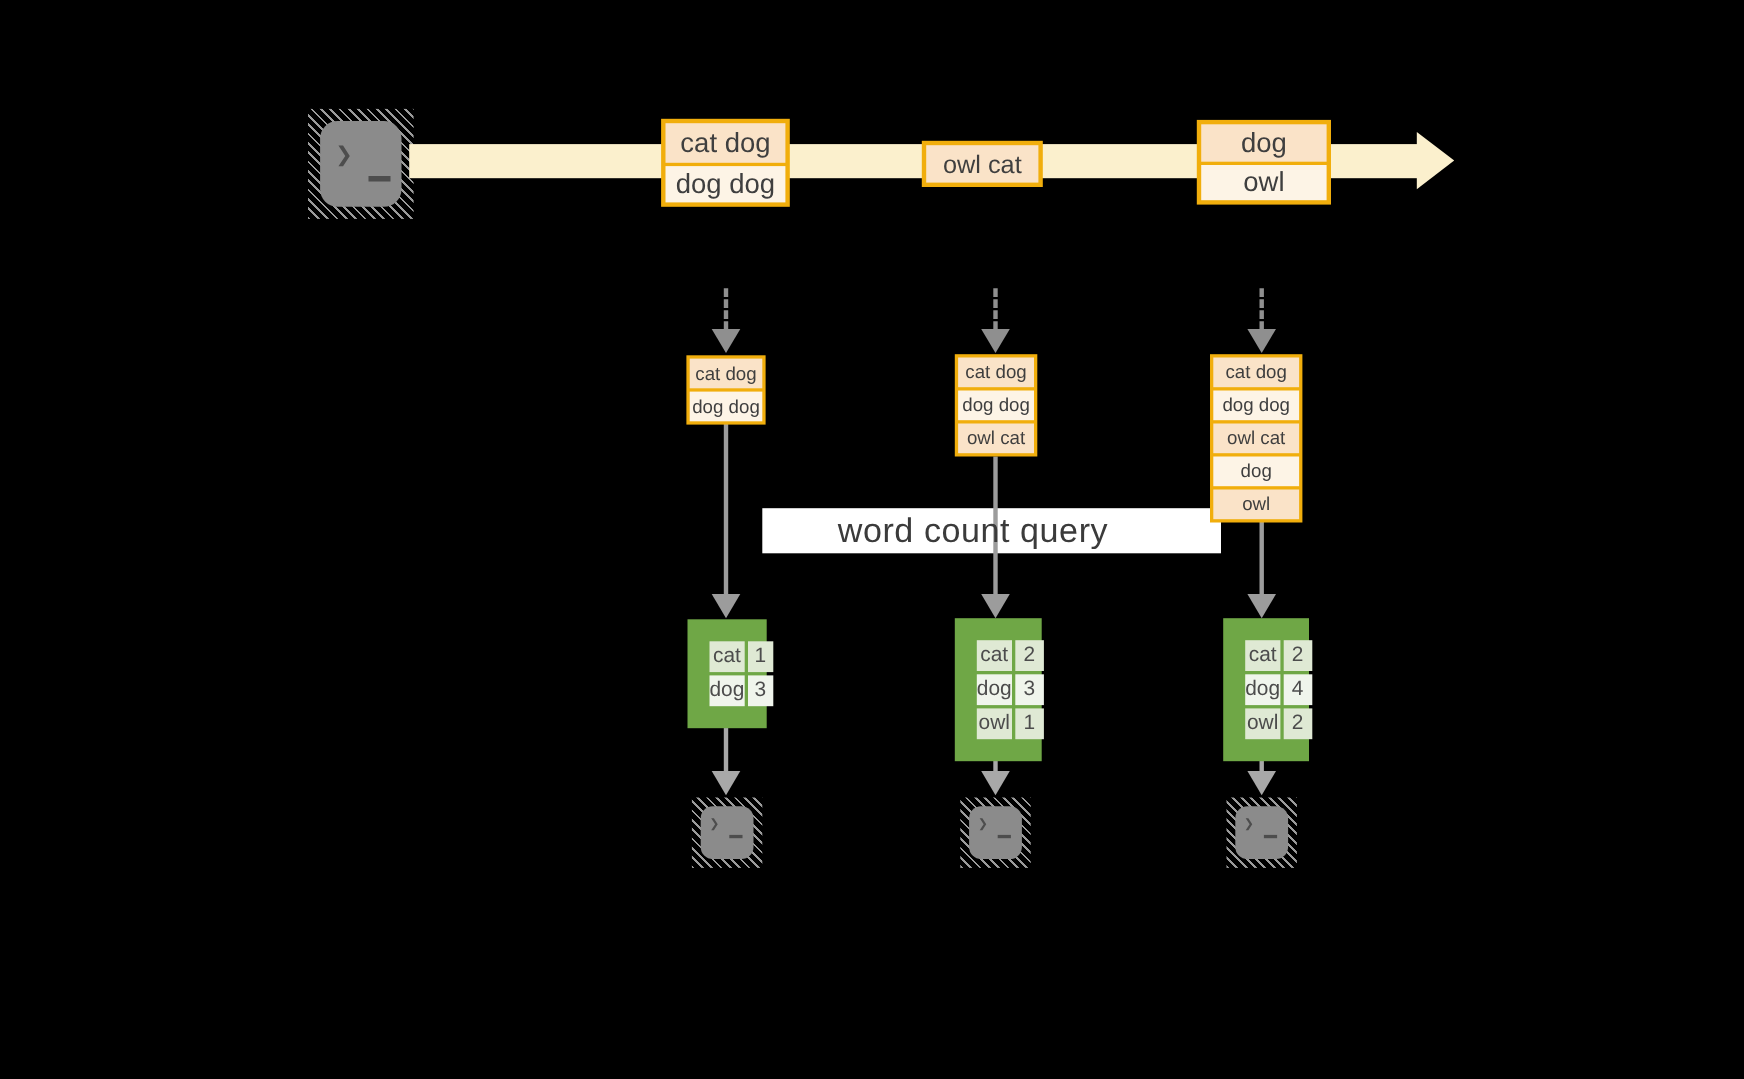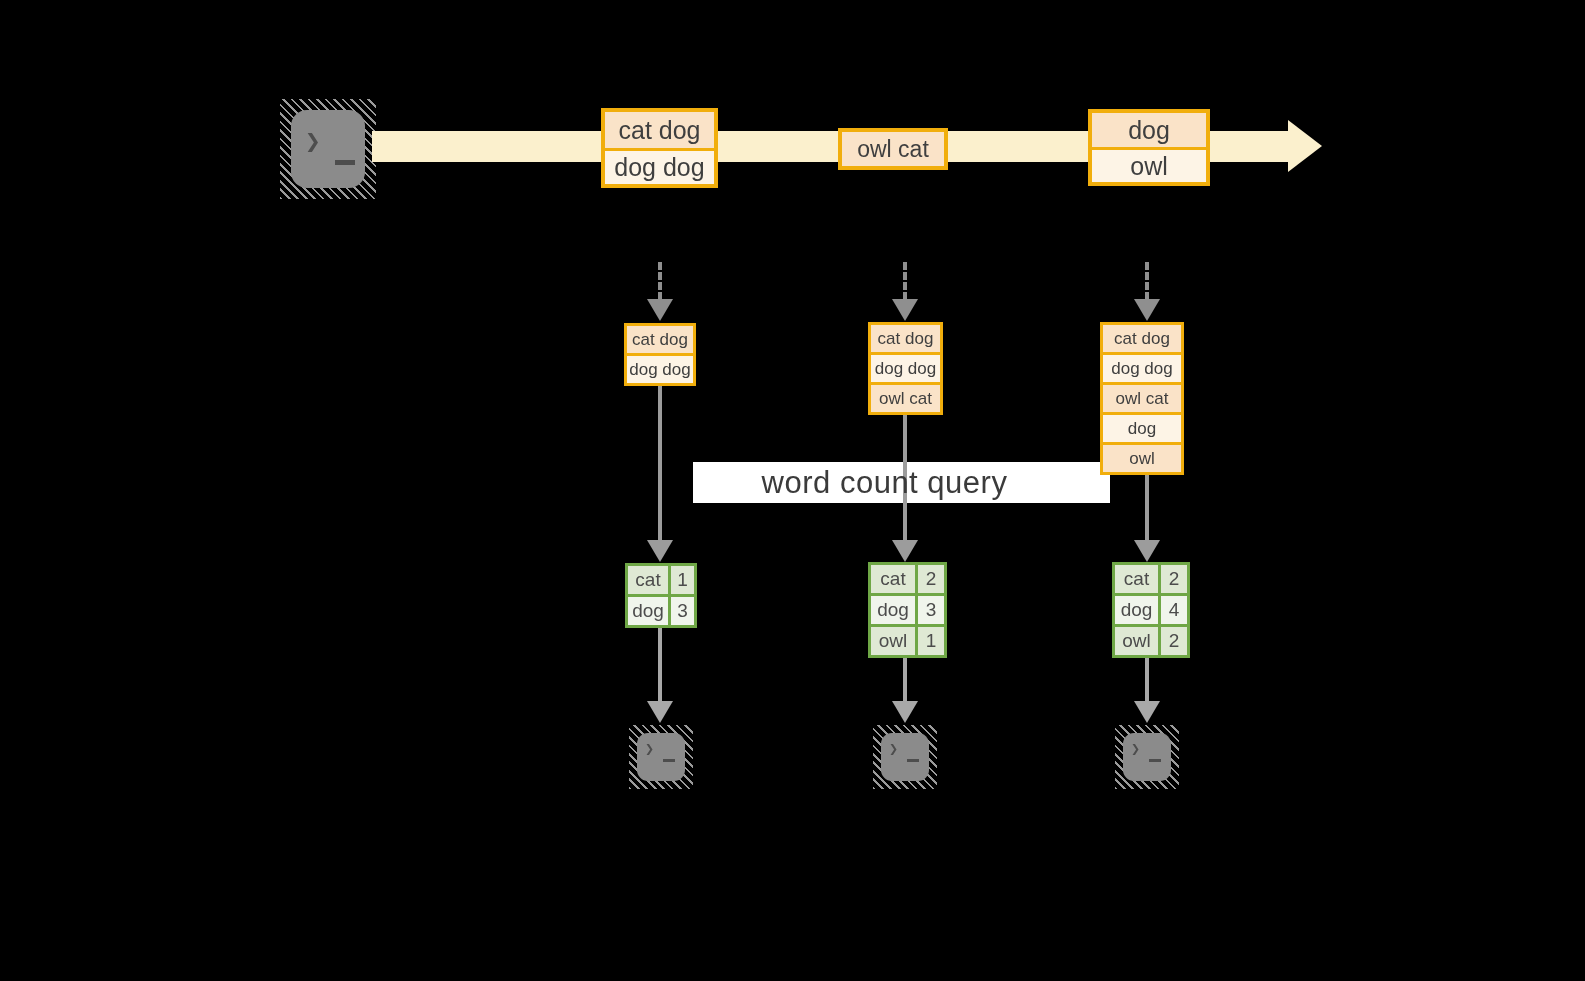--- a/index.html
+++ b/index.html
@@ -26,21 +26,21 @@
   
   .obox{position:absolute;background:#f1ae0c;display:grid;gap:3px;padding:4px;box-sizing:border-box;z-index:2;}
   .stack{padding:3px;z-index:6;}
   .ocell{display:flex;align-items:center;justify-content:center;}
   .peach{background:#fae3c8;}
   .cream{background:#fdf4e6;}
   .big{font-size:25px;}
   .small{font-size:17px;height:27px;}
 
   
-  .gtable{position:absolute;background:#6fa746;display:grid;gap:3px;padding:3px;box-sizing:border-box;z-index:6;text-align:center;}
+  .gtable{position:absolute;background:#6fa746;display:grid;gap:3px;padding:20px;box-sizing:border-box;z-index:6;text-align:center;}
   .gcell{height:28px;display:flex;align-items:center;justify-content:center;font-size:19px;color:#4c4c4c;}
   .gdark{background:#dfe9d4;}
   .glight{background:#f0f5ec;}
 
   
   .vline{position:absolute;width:4px;background:#9c9c9c;z-index:5;}
   .vline.lt{background:#a8a8a8;}
   .vdash{position:absolute;width:0;border-left:4px dashed #8f8f8f;z-index:5;}
   .tri{position:absolute;width:0;height:0;border-left:13px solid transparent;border-right:13px solid transparent;z-index:5;}
   .tri.g1{border-top:22px solid #8f8f8f;}

